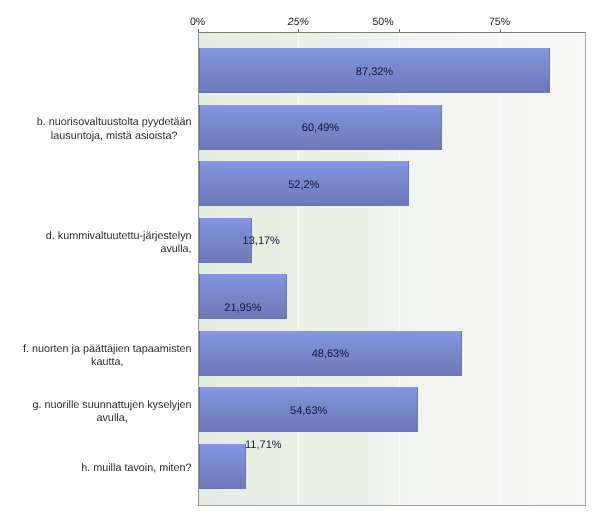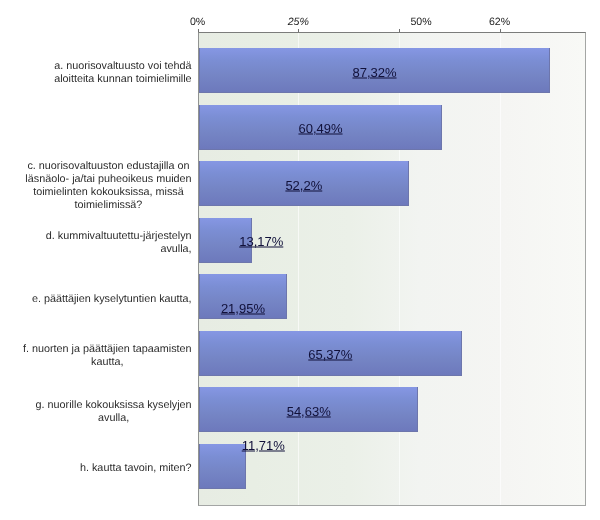--- a/index.html
+++ b/index.html
@@ -29,22 +29,22 @@
   #x-axis{position:absolute;left:0;top:0;width:600px;height:520px;}
   .tick{position:absolute;width:1px;height:3px;background:#6f6f6f;}
   .ticklabel{position:absolute;font-size:10.6px;color:#1f1f1f;
              transform:translateX(-50%);white-space:nowrap;}
 
   
   .bar{position:absolute;left:0;box-sizing:border-box;
        background:linear-gradient(to bottom,#8697e4 0%,#7b8ed4 28%,
                   #7585c5 62%,#6d79bc 100%);
        border:1px solid #6d76ac;border-top:0;padding-top:1px;}
-  .barval{position:absolute;font-size:13px;color:#11113a;white-space:nowrap;
-          transform:translate(-50%,-50%);text-decoration:underline;}
+  .barval{position:absolute;font-size:11px;color:#11113a;white-space:nowrap;
+          transform:translate(-50%,-50%);}
 
   
   .catlabel{position:absolute;right:408.4px;text-align:center;font-size:10.8px;
             color:#2c2c2c;line-height:13.2px;white-space:pre-line;
             display:flex;align-items:center;justify-content:center;}
 </style>
 </head>
 <body>
 
 <div id="chart">
@@ -61,46 +61,41 @@
     <div class="bar" style="top: 241.28px; width: 87.8597px; height: 45px;"></div>
     <div class="bar" style="top: 297.85px; width: 262.647px; height: 45px;"></div>
     <div class="bar" style="top: 354.42px; width: 219.413px; height: 45px;"></div>
     <div class="bar" style="top: 410.99px; width: 46.6386px; height: 45px;"></div>
 
     <div class="barval" style="left: 175.503px; top: 38.5px;">87,32%</div>
     <div class="barval" style="left: 121.501px; top: 95.07px;">60,49%</div>
     <div class="barval" style="left: 104.816px; top: 151.64px;">52,2%</div>
     <div class="barval" style="left: 26.2579px; top: 208.21px; margin-left: 36px;">13,17%</div>
     <div class="barval" style="left: 43.9299px; top: 275px;">21,95%</div>
-    <div class="barval" style="left: 131.323px; top: 321.35px;">65,37%</div>
+    <div class="barval" style="left: 131.323px; top: 321.35px;">48,63%</div>
     <div class="barval" style="left: 109.707px; top: 377.92px;">54,63%</div>
     <div class="barval" style="left: 23.3193px; top: 412px; margin-left: 41px;">11,71%</div>
   </div>
 
   <div id="plot-frame"></div>
 
   <div id="x-axis">
     <div class="tick" style="left: 197.6px; top: 29px;"></div>
     <div class="tick" style="left: 298.238px; top: 29px;"></div>
     <div class="tick" style="left: 398.875px; top: 29px;"></div>
     <div class="tick" style="left: 499.512px; top: 29px;"></div>
 
     <div class="ticklabel" style="left: 197.6px; top: 16.1px;">0%</div>
     <div class="ticklabel" style="left: 298.238px; top: 16.1px; font-style: italic;">25%</div>
-    <div class="ticklabel" style="left: 421px; top: 16.1px;">50%</div>
-    <div class="ticklabel" style="left: 499.512px; top: 16.1px;">62%</div>
+    <div class="ticklabel" style="left: 383px; top: 16.1px;">50%</div>
+    <div class="ticklabel" style="left: 499.512px; top: 16.1px;">75%</div>
   </div>
 
-  <div class="catlabel" style="top: 50.5px; height: 45px;">a. nuorisovaltuusto voi tehdä
-aloitteita kunnan toimielimille</div>
-  <div class="catlabel" style="top: 163.64px; height: 45px;">c. nuorisovaltuuston edustajilla on
-läsnäolo- ja/tai puheoikeus muiden
-toimielinten kokouksissa, missä
-toimielimissä?</div>
+  <div class="catlabel" style="top: 107.07px; height: 45px;">b. nuorisovaltuustolta pyydetään
+lausuntoja, mistä asioista?</div>
   <div class="catlabel" style="top: 220.21px; height: 45px; text-align: right;">d. kummivaltuutettu-järjestelyn
 avulla,</div>
-  <div class="catlabel" style="top: 276.78px; height: 45px;">e. päättäjien kyselytuntien kautta,</div>
   <div class="catlabel" style="top: 333.35px; height: 45px; margin-left: 16px;">f. nuorten ja päättäjien tapaamisten
 kautta,</div>
-  <div class="catlabel" style="top: 389.92px; height: 45px;">g. nuorille kokouksissa kyselyjen
+  <div class="catlabel" style="top: 389.92px; height: 45px;">g. nuorille suunnattujen kyselyjen
 avulla,</div>
-  <div class="catlabel" style="top: 446.49px; height: 45px;">h. kautta tavoin, miten?</div>
+  <div class="catlabel" style="top: 446.49px; height: 45px;">h. muilla tavoin, miten?</div>
 </div>
 
 </body></html>

